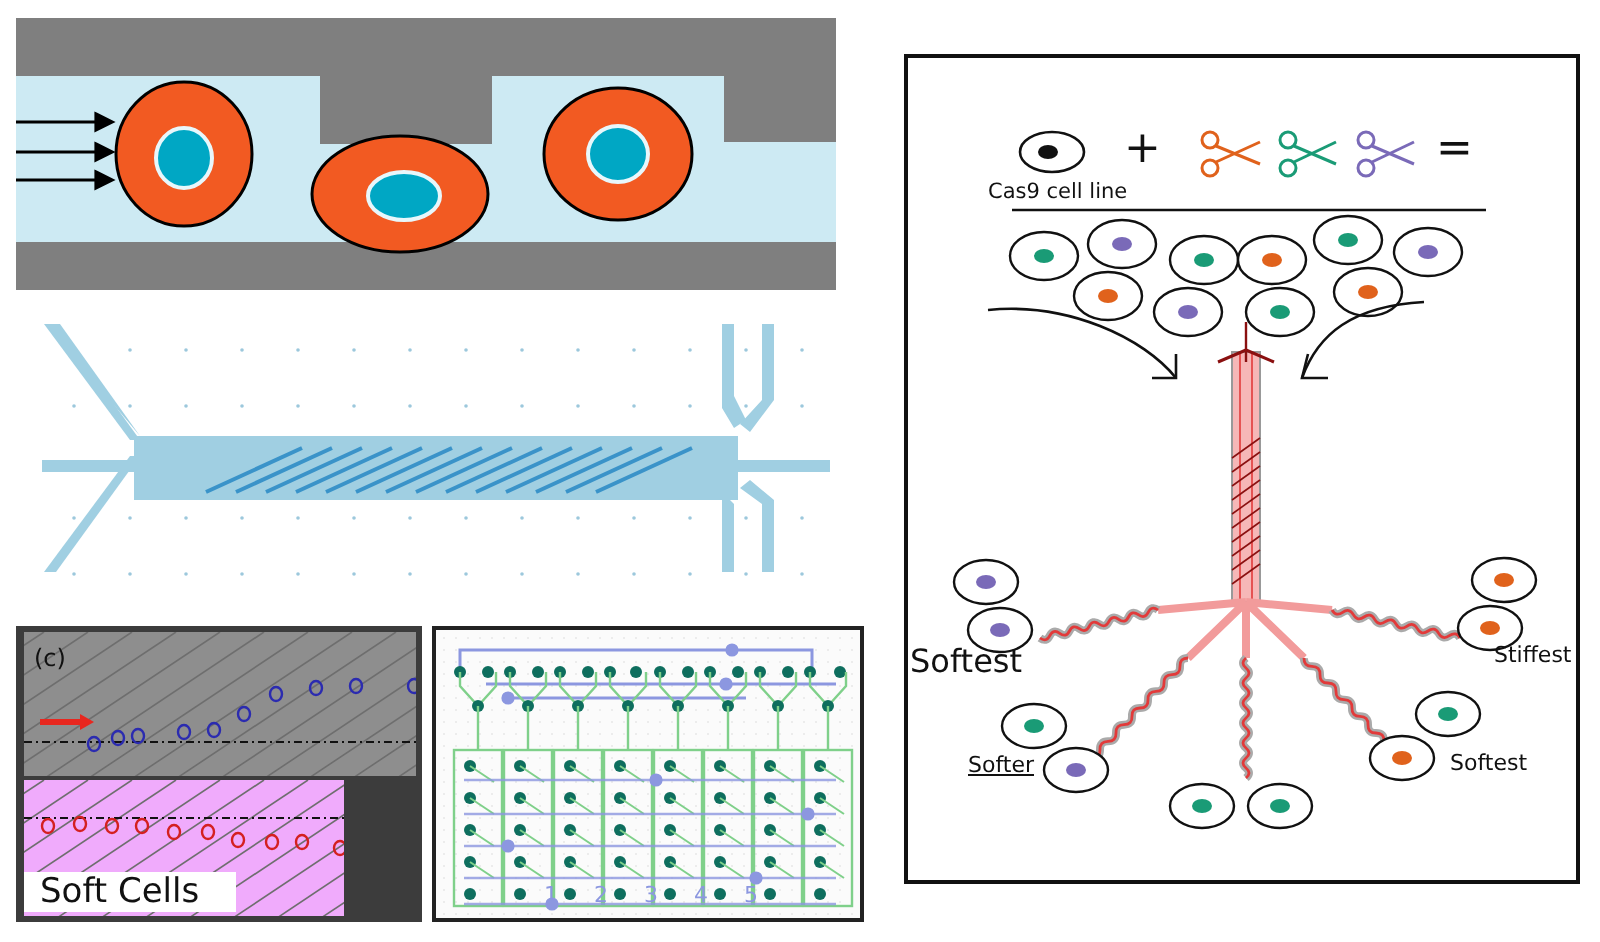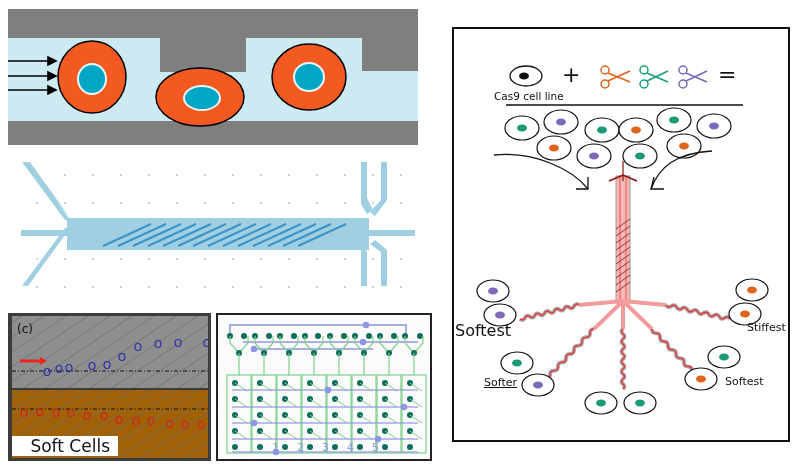--- a/index.html
+++ b/index.html
@@ -167,21 +167,21 @@
         <ellipse cx="166" cy="27" rx="3" ry="3.5"></ellipse>
           <ellipse cx="195" cy="27" rx="3" ry="3.5"></ellipse>
       </g>
       <g>
         <line x1="8" y1="45" x2="28" y2="45" stroke="#e8271f" stroke-width="3"></line>
         <polygon points="28,41 35,45 28,49" fill="#e8271f"></polygon>
       </g>
     </svg>
     <div class="panel-tag" style="left:5px;top:6px;">(c)</div>
   </div>
-  <div style="position:absolute;left:4px;top:77px;width:196px;height:68px;background:#a16207;overflow:hidden;text-align:right;">
+  <div style="position:absolute;left:4px;top:77px;width:160px;height:68px;background:#f0abfc;overflow:hidden;">
     <svg width="196" height="68">
       <g stroke="#6e6e6e" stroke-width="0.8" id="softLines">
           <line x1="-132" y1="80" x2="-12" y2="0"></line>
           <line x1="-110" y1="80" x2="10" y2="0"></line>
           <line x1="-88" y1="80" x2="32" y2="0"></line>
           <line x1="-66" y1="80" x2="54" y2="0"></line>
           <line x1="-44" y1="80" x2="76" y2="0"></line>
           <line x1="-22" y1="80" x2="98" y2="0"></line>
           <line x1="0" y1="80" x2="120" y2="0"></line>
           <line x1="22" y1="80" x2="142" y2="0"></line>

